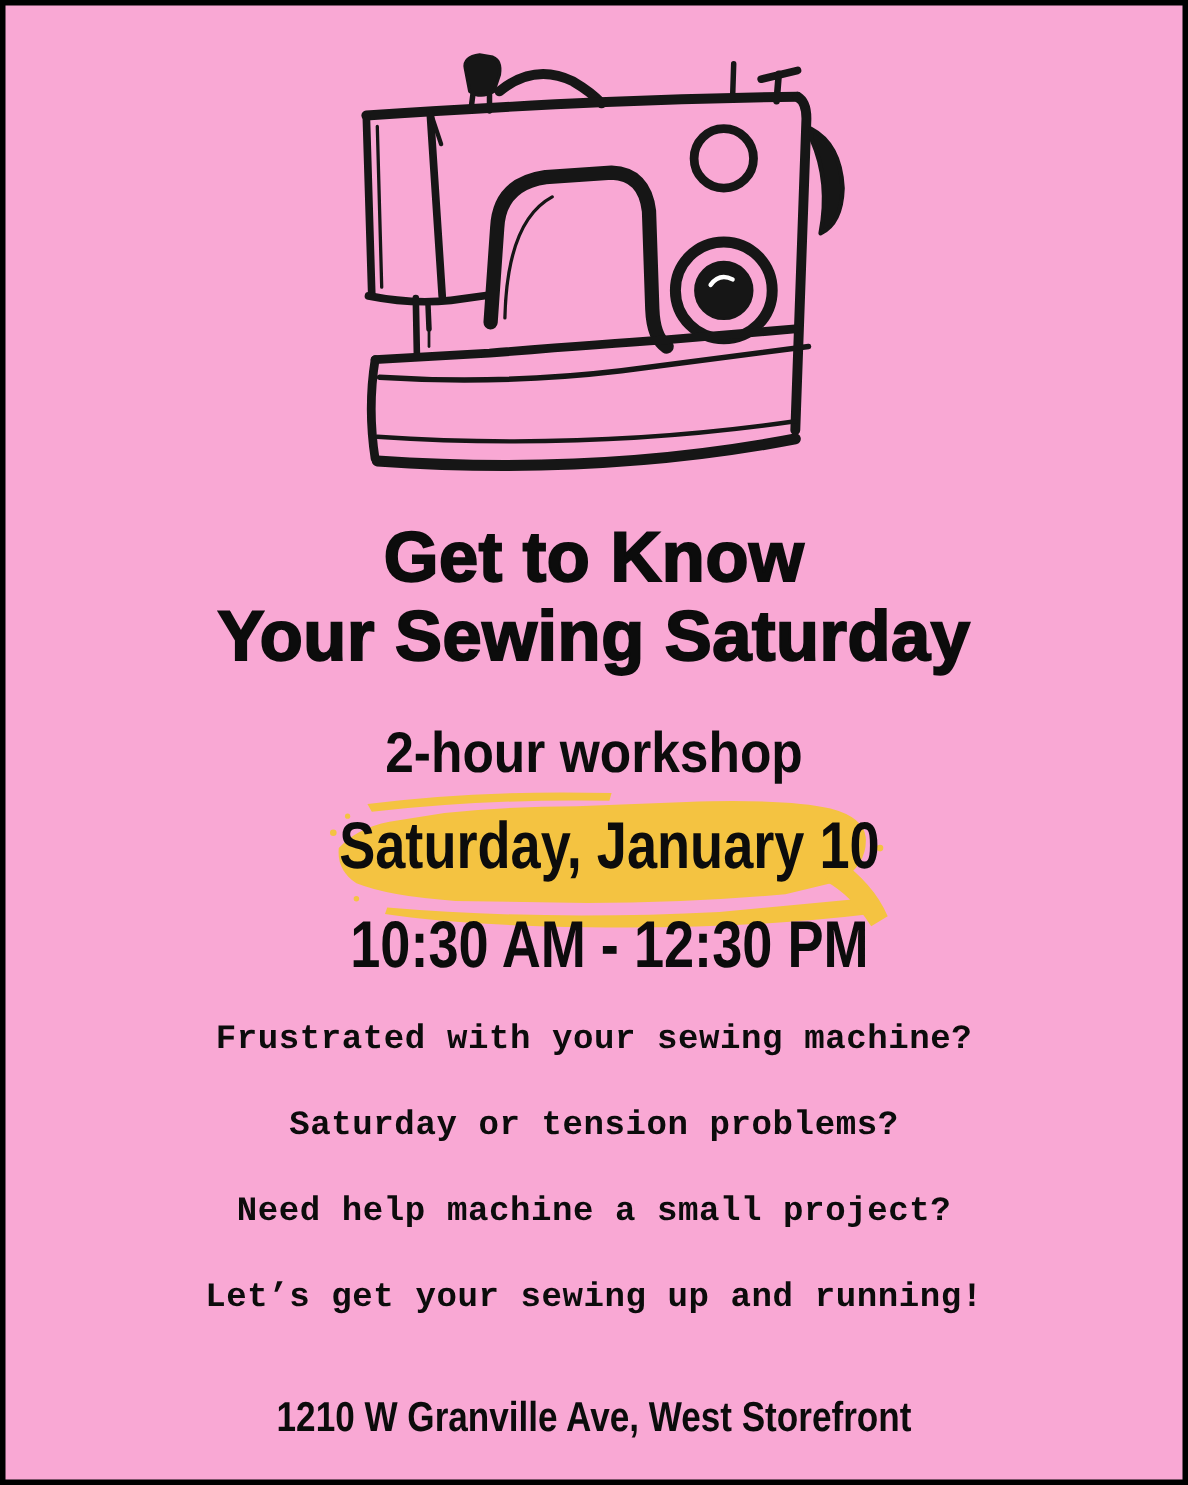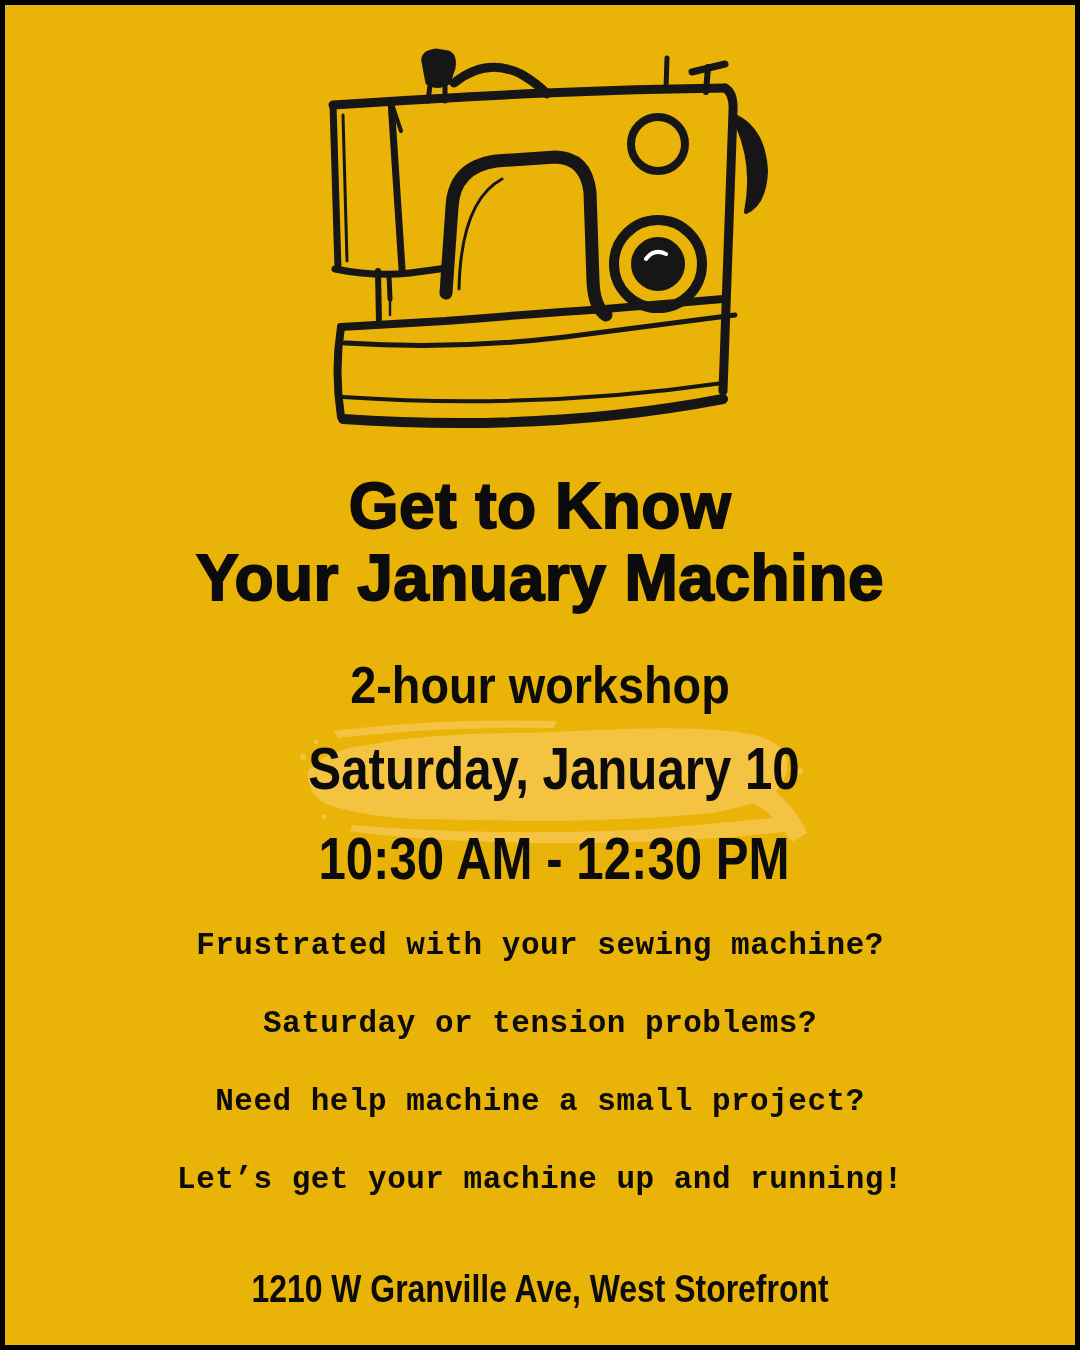--- a/index.html
+++ b/index.html
@@ -1,19 +1,19 @@
 <!DOCTYPE html>
 <html><head>
 <meta charset="utf-8">
 <style>
   html,body{margin:0;padding:0;background:#e8e8e8;}
   .flyer{
     position:relative;
     width:1080px;height:1350px;
-    background:#eab308;
+    background:#f9a8d4;
     border:5px solid #000;
     box-sizing:border-box;
     overflow:hidden;
     font-family:"Liberation Sans", sans-serif;
     color:#0c0c0c;
   }
   .machine-wrap{
     position:absolute;left:300px;top:26px;width:480px;height:424px;
   }
   .machine-wrap svg{width:100%;height:100%;}
@@ -107,21 +107,21 @@
         <path d="M40,312 Q150,319 260,306 Q360,293 430,284" stroke-width="5"></path>
         <path d="M36,296 Q29,340 36,386" stroke-width="8"></path>
         <path d="M38,366 Q230,379 418,352" stroke-width="4"></path>
         <path d="M38,388 Q240,402 418,368" stroke-width="10"></path>
       </g>
     </svg>
   </div>
 
   <h1 class="title">
     <span class="line">Get to Know</span>
-    <span class="line">Your January Machine</span>
+    <span class="line">Your Sewing Saturday</span>
   </h1>
 
   <div class="subtitle">2-hour workshop</div>
 
   <div class="datetime">
     <div class="date-wrap">
       <svg class="brush" viewBox="0 0 520 150">
         <path fill="#F4C341" d="M40,18 Q140,5 262,8 L260,15 Q150,13 44,25 Z"></path>
         <path fill="#F4C341" d="M14,58 Q30,40 60,34 L110,26 Q170,20 230,20 L330,16 Q420,13 461,22 Q491,30 493,48 Q495,72 470,88 L420,100 Q330,108 240,108 L120,106 Q60,102 30,90 Q12,78 14,58 Z"></path>
         <path fill="#F4C341" d="M58,112 Q200,124 360,116 L500,103 Q511,110 498,118 Q380,132 240,130 Q120,128 56,118 Z"></path>
@@ -133,18 +133,18 @@
       </svg>
       <div class="date">Saturday, January 10</div>
     </div>
     <div class="time">10:30 AM - 12:30 PM</div>
   </div>
 
   <div class="body-lines">
     <p>Frustrated with your sewing machine?</p>
     <p>Saturday or tension problems?</p>
     <p>Need help machine a small project?</p>
-    <p>Let’s get your machine up and running!</p>
+    <p>Let’s get your sewing up and running!</p>
   </div>
 
   <div class="address">1210 W Granville Ave, West Storefront</div>
 
 </div>
 
 </body></html>

